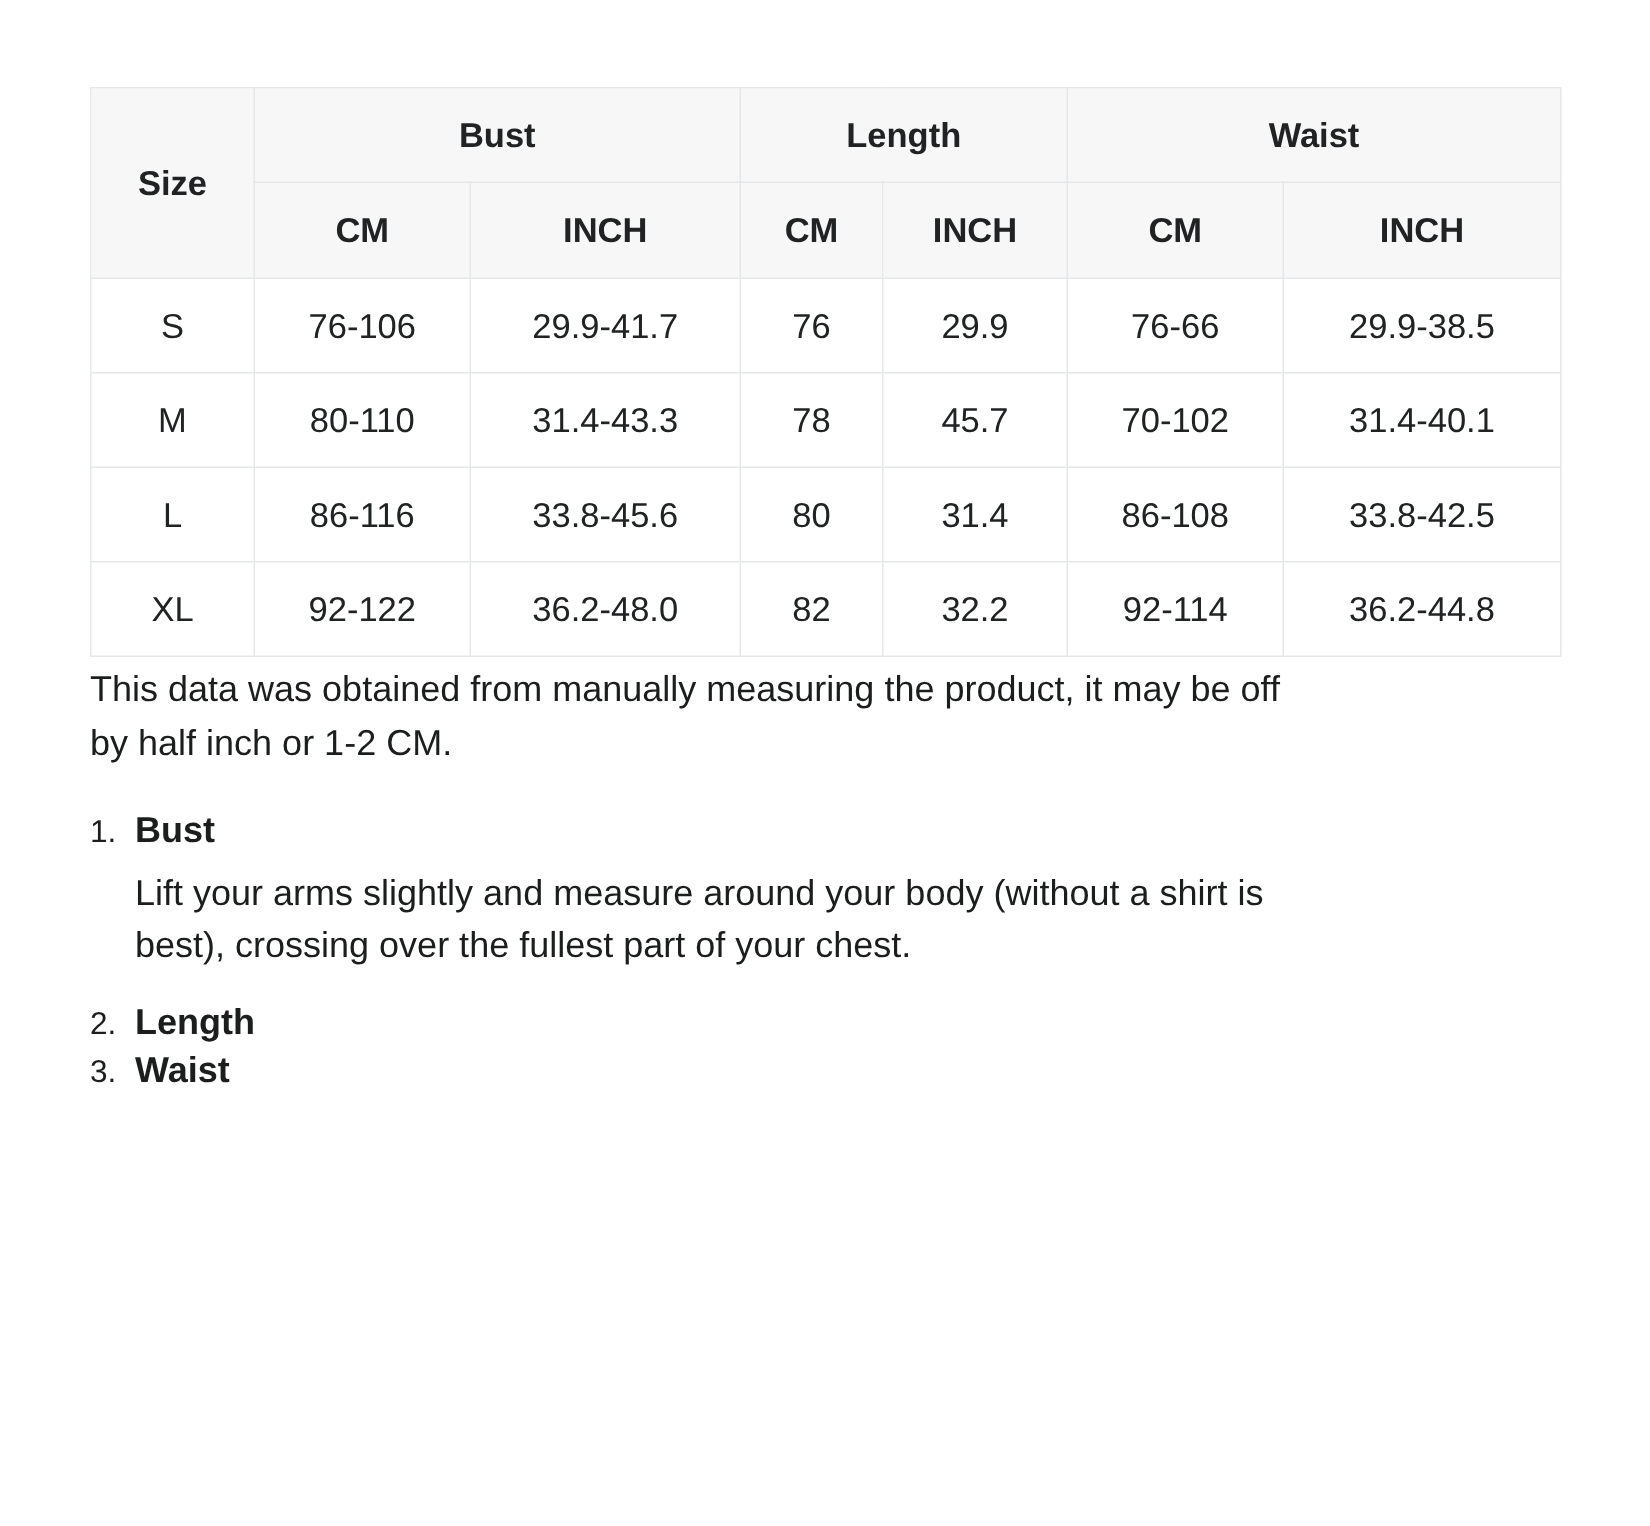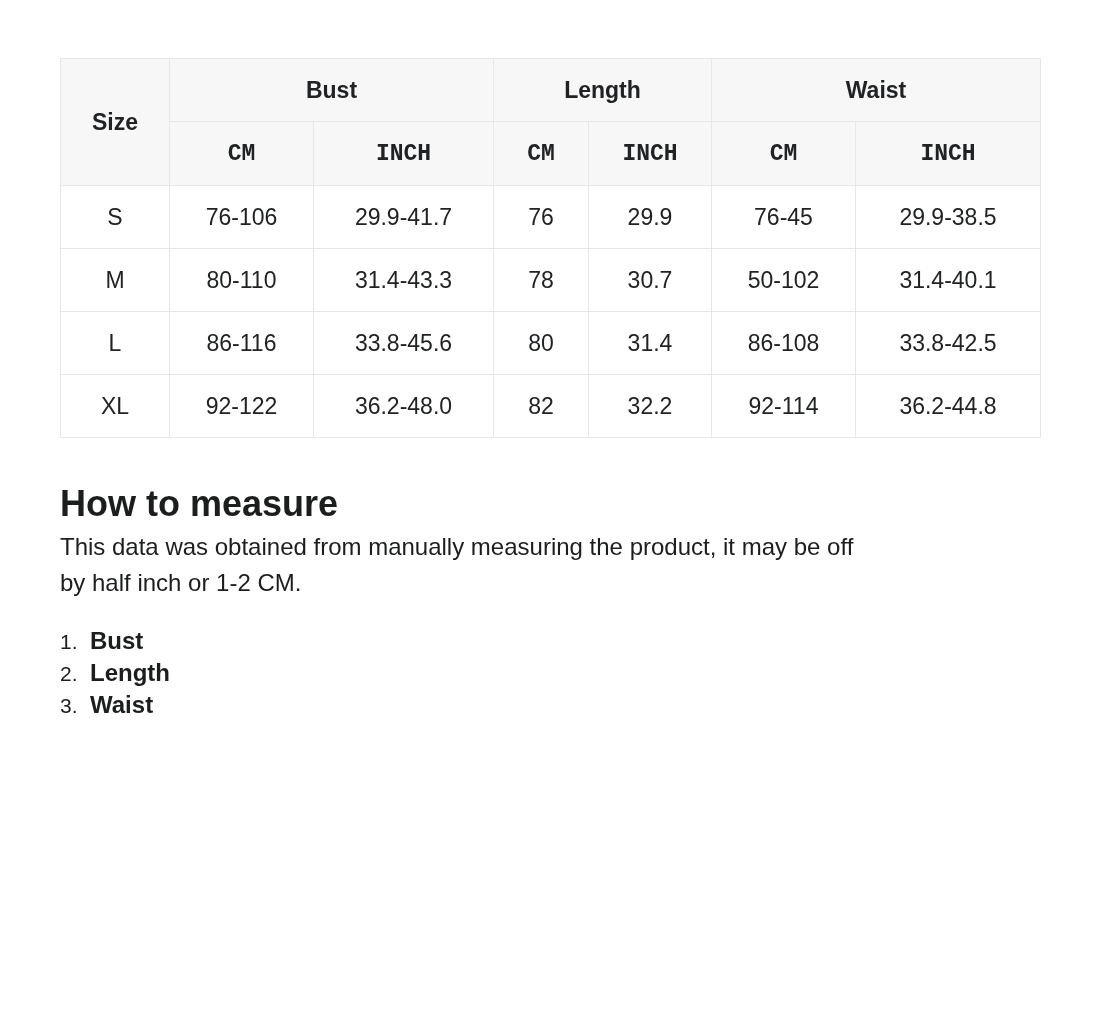--- a/index.html
+++ b/index.html
@@ -30,21 +30,21 @@
     font-size: 23px;
     padding: 0;
     overflow: hidden;
   }
   table.size-chart thead th {
     background: #f7f7f8;
     font-weight: bold;
     color: #202223;
   }
   table.size-chart thead tr.group-row { height: 63px; }
-  table.size-chart thead tr.unit-row  { height: 64px; font-family: Liberation Mono, monospace; }
+  table.size-chart thead tr.unit-row  { height: 64px; }
   table.size-chart tbody tr { height: 63px; }
   table.size-chart tbody td { background: #ffffff; font-weight: normal; }
 
   
   h2.howto-title {
     font-size: 36px;
     font-weight: bold;
     line-height: 1.2;
     margin: 44px 0 0 0;
     color: #1c1d1d;
@@ -112,30 +112,30 @@
         <th>INCH</th>
       </tr>
     </thead>
     <tbody>
       <tr>
         <td>S</td>
         <td>76-106</td>
         <td>29.9-41.7</td>
         <td>76</td>
         <td>29.9</td>
-        <td>76-45</td>
+        <td>76-66</td>
         <td>29.9-38.5</td>
       </tr>
       <tr>
         <td>M</td>
         <td>80-110</td>
         <td>31.4-43.3</td>
         <td>78</td>
-        <td>30.7</td>
-        <td>50-102</td>
+        <td>45.7</td>
+        <td>70-102</td>
         <td>31.4-40.1</td>
       </tr>
       <tr>
         <td>L</td>
         <td>86-116</td>
         <td>33.8-45.6</td>
         <td>80</td>
         <td>31.4</td>
         <td>86-108</td>
         <td>33.8-42.5</td>
@@ -145,31 +145,32 @@
         <td>92-122</td>
         <td>36.2-48.0</td>
         <td>82</td>
         <td>32.2</td>
         <td>92-114</td>
         <td>36.2-44.8</td>
       </tr>
     </tbody>
   </table>
 
-  <h2 class="howto-title">How to measure</h2>
 
   <div class="intro">This data was obtained from manually measuring the product, it may be off
 by half inch or 1-2 CM.</div>
 
   <ol class="steps">
     <li class="step">
       <div class="step-header">
         <span class="step-number">1.</span>
         <span class="step-title">Bust</span>
       </div>
+      <div class="step-desc">Lift your arms slightly and measure around your body (without a shirt is
+best), crossing over the fullest part of your chest.</div>
     </li>
     <li class="step">
       <div class="step-header">
         <span class="step-number">2.</span>
         <span class="step-title">Length</span>
       </div>
     </li>
     <li class="step">
       <div class="step-header">
         <span class="step-number">3.</span>

